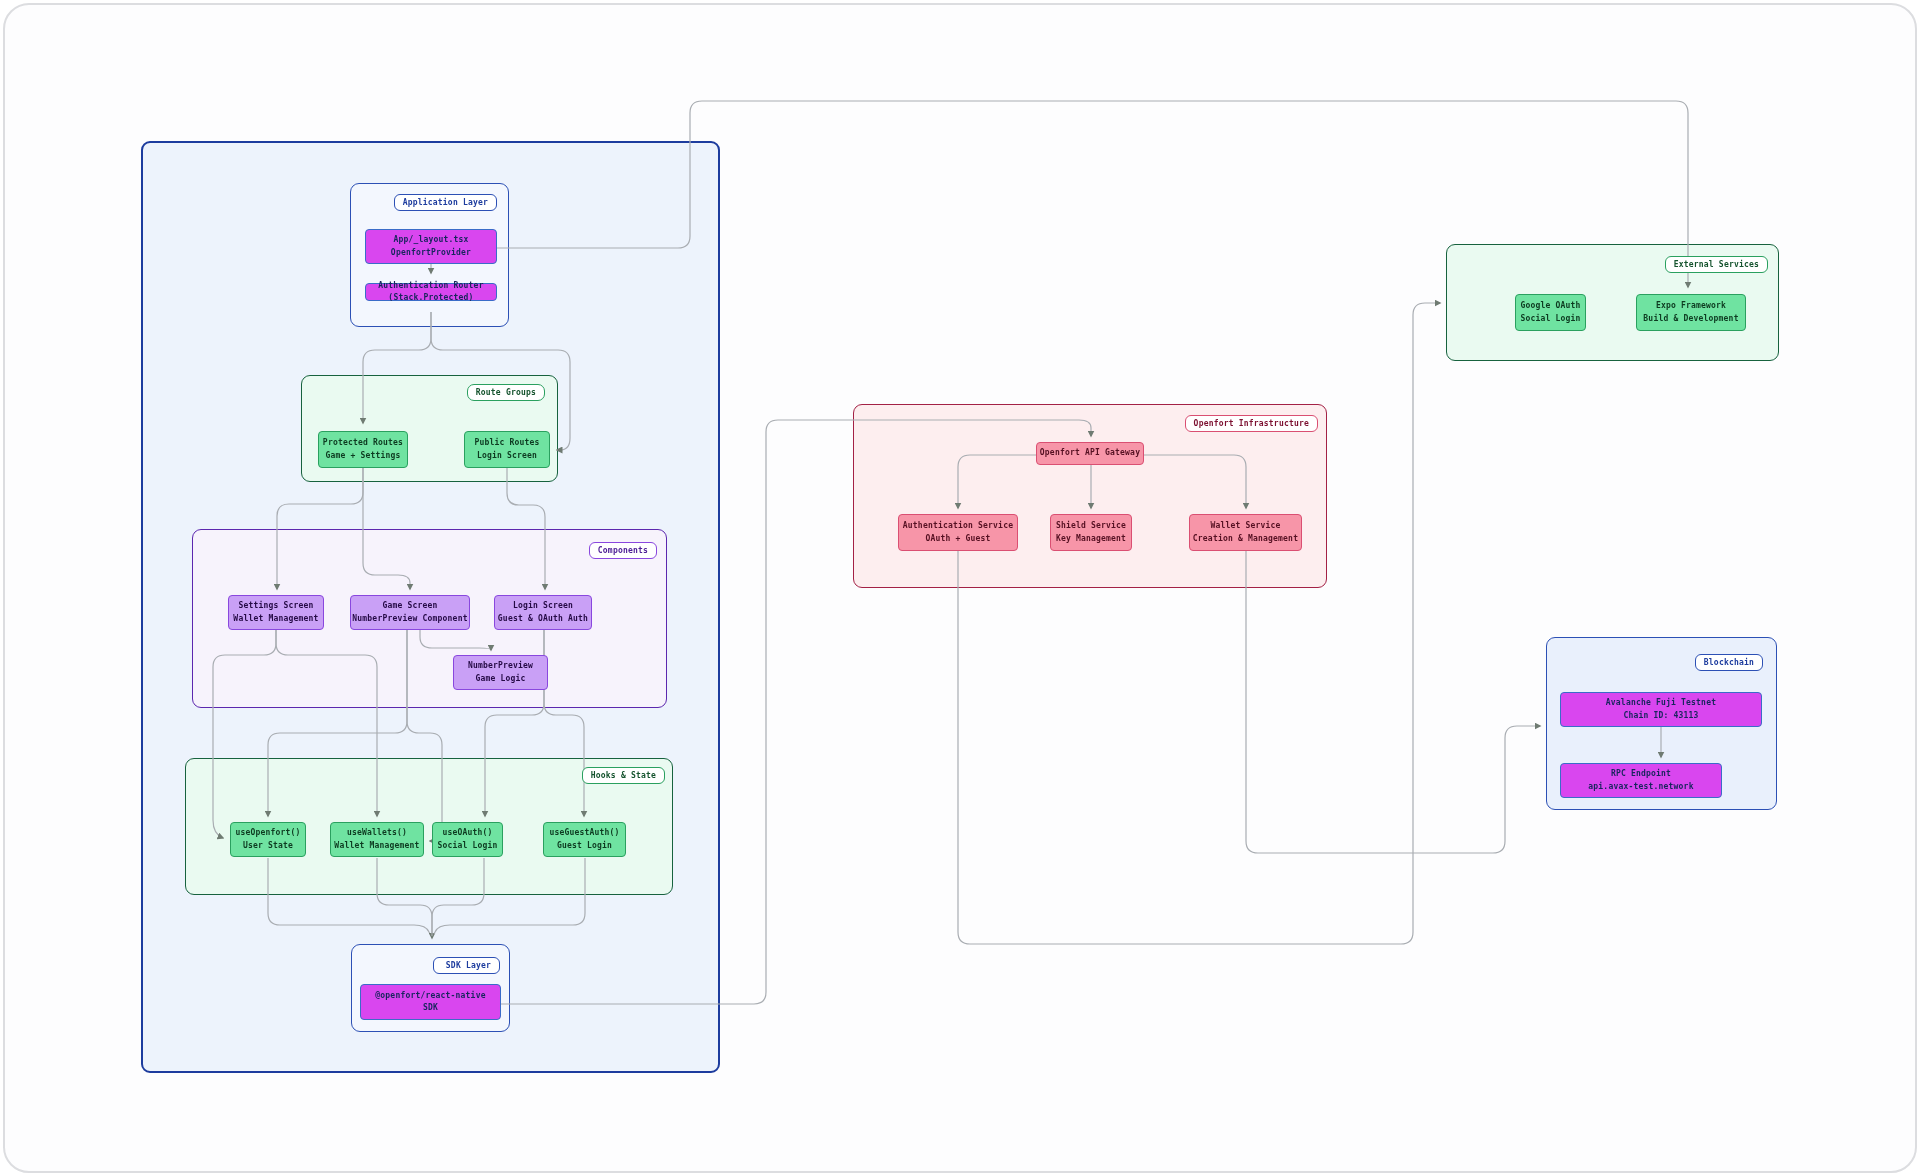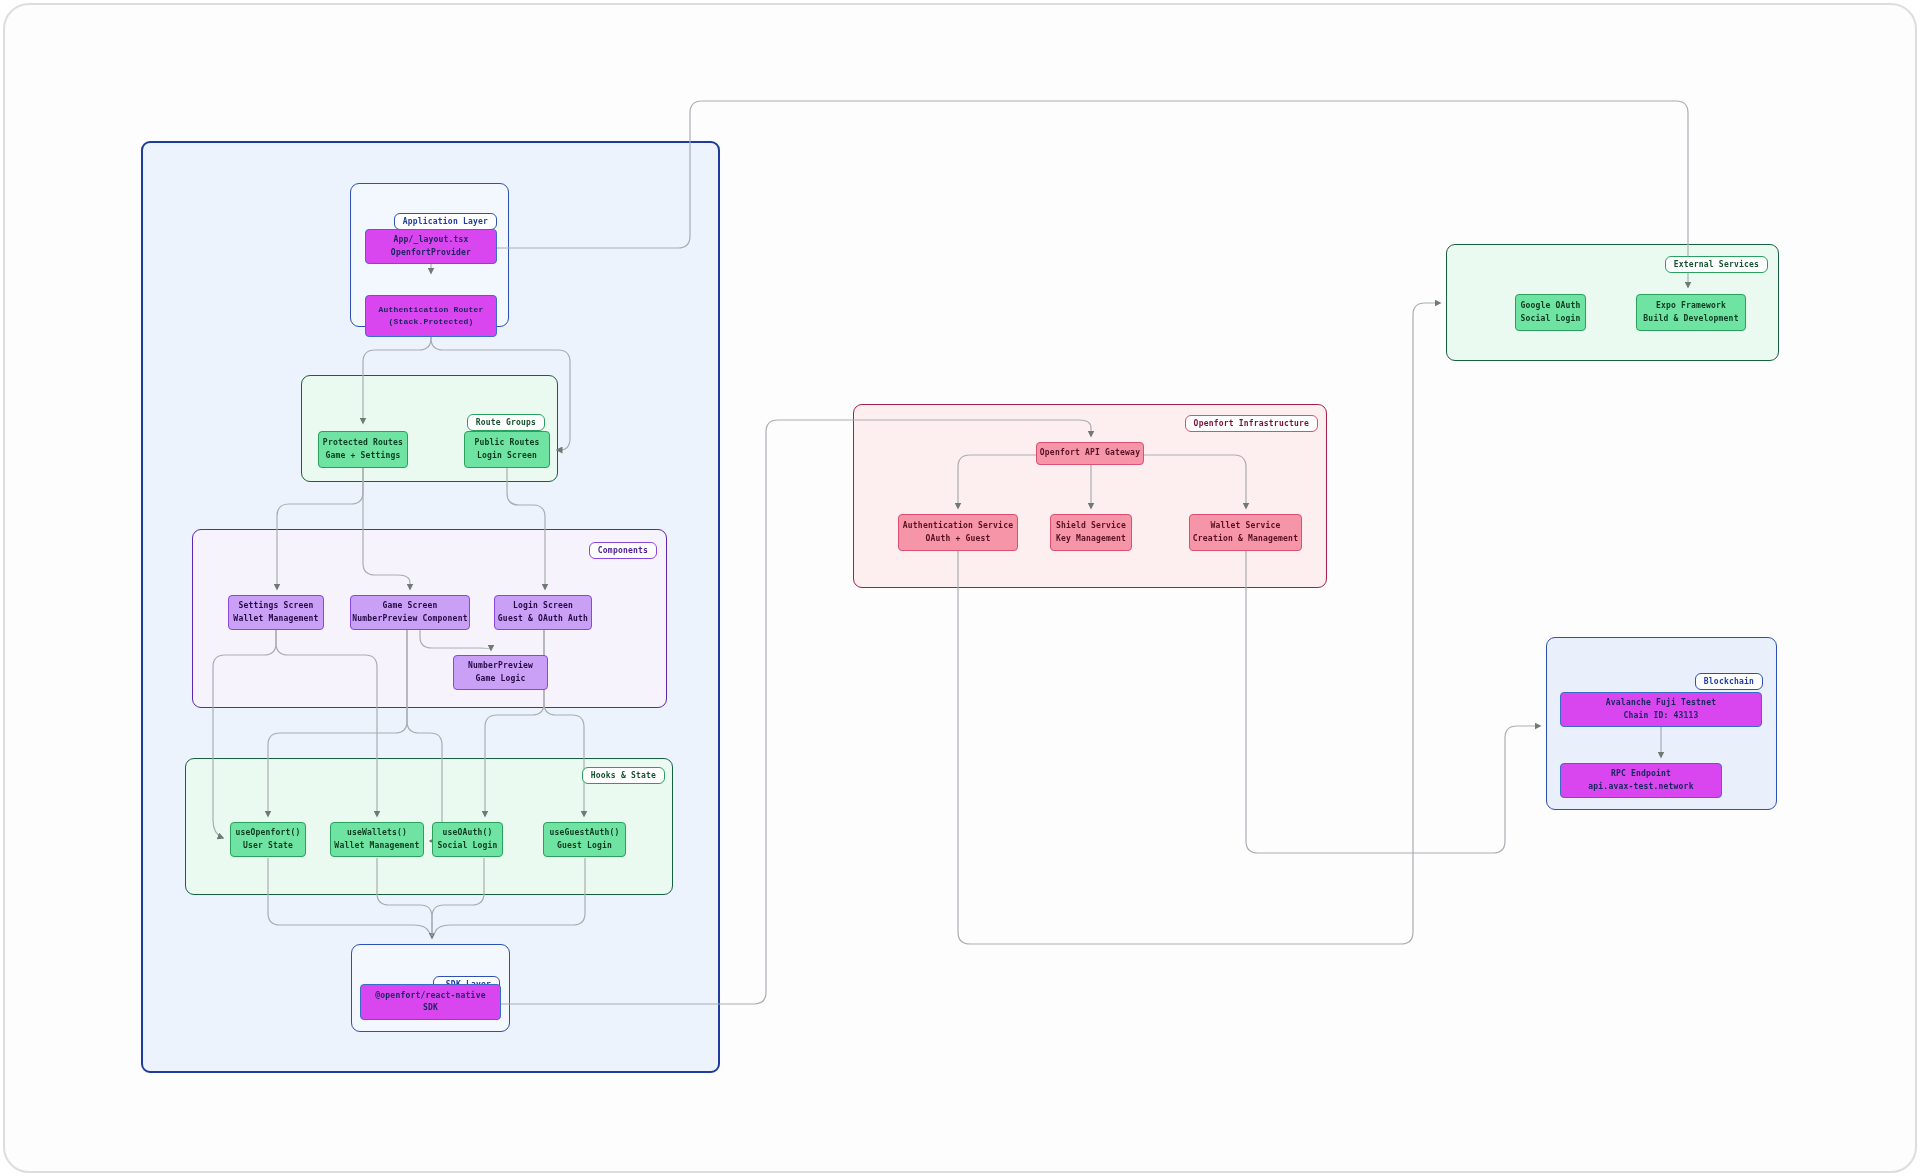--- a/index.html
+++ b/index.html
@@ -28,21 +28,21 @@
   }
   .n-blue{background:#d946ef;border:1.4px solid #3a6cc8;color:#17255c;}
   .n-green{background:#6fe3a1;border:1.4px solid #2aa05f;color:#0d3a20;}
   .n-purple{background:#c9a0f6;border:1.4px solid #8947de;color:#250a45;}
   .n-red{background:#f795a8;border:1.4px solid #da4f72;color:#551022;}
   .pill{
     position:absolute;z-index:3;box-sizing:border-box;background:#ffffff;
     border-radius:6px;padding:3px 8px;font-size:8px;font-weight:700;
     letter-spacing:0.2px;white-space:nowrap;
   }
-  .p-blue{border:1.2px solid #2c50b5;color:#1d3c9e;margin-top:19px;}
+  .p-blue{border:1.2px solid #2c50b5;color:#1d3c9e;}
   .p-green{border:1.2px solid #2aa05f;color:#14532d;}
   .p-purple{border:1.2px solid #8947de;color:#4c1d95;}
   .p-red{border:1.2px solid #da4f72;color:#7c1030;}
 </style>
 </head>
 <body>
 
 <div class="canvas">
   <div class="frame"></div>
 
@@ -85,33 +85,33 @@
       <path d="M 1036 455 L 970 455 Q 958 455 958 467 L 958 508" marker-end="url(#arw)"></path>
       <path d="M 1091 465 L 1091 508" marker-end="url(#arw)"></path>
       <path d="M 1144 455 L 1234 455 Q 1246 455 1246 467 L 1246 508" marker-end="url(#arw)"></path>
       <path d="M 958 551 L 958 932 Q 958 944 970 944 L 1401 944 Q 1413 944 1413 932 L 1413 315 Q 1413 303 1425 303 L 1440 303" marker-end="url(#arw)"></path>
       <path d="M 1246 551 L 1246 841 Q 1246 853 1258 853 L 1493 853 Q 1505 853 1505 841 L 1505 738 Q 1505 726 1517 726 L 1540 726" marker-end="url(#arw)"></path>
       <path d="M 1661 727 L 1661 757" marker-end="url(#arw)"></path>
     </g>
   </svg>
 
   <div class="pill p-blue" style="right:1423px;top:194px;">Application Layer</div>
-  <div class="pill p-green" style="right:1375px;top:414px;">Route Groups</div>
+  <div class="pill p-green" style="right:1375px;top:384px;border-radius:7px;">Route Groups</div>
   <div class="pill p-purple" style="right:1263px;top:542px;">Components</div>
   <div class="pill p-green" style="right:1255px;top:767px;">Hooks &amp; State</div>
   <div class="pill p-blue" style="right:1420px;top:957px;padding-left:12px;">SDK Layer</div>
   <div class="pill p-red" style="right:602px;top:415px;">Openfort Infrastructure</div>
   <div class="pill p-green" style="right:152px;top:256px;">External Services</div>
   <div class="pill p-blue" style="right:157px;top:654px;">Blockchain</div>
 
   <div class="node n-blue" style="left:365px;top:229px;width:132px;height:35px;">
     <span>App/_layout.tsx</span>
       <span>OpenfortProvider</span>
   </div>
-  <div class="node n-blue" style="left:365px;top:295px;width:132px;height:42px;font-family:Liberation Mono, monospace;">
+  <div class="node n-blue" style="left:365px;top:283px;width:132px;height:18px;">
     <span>Authentication Router</span>
       <span>(Stack.Protected)</span>
   </div>
   <div class="node n-green" style="left:318px;top:431px;width:90px;height:37px;">
     <span>Protected Routes</span>
       <span>Game + Settings</span>
   </div>
   <div class="node n-green" style="left:464px;top:431px;width:86px;height:37px;">
     <span>Public Routes</span>
       <span>Login Screen</span>

